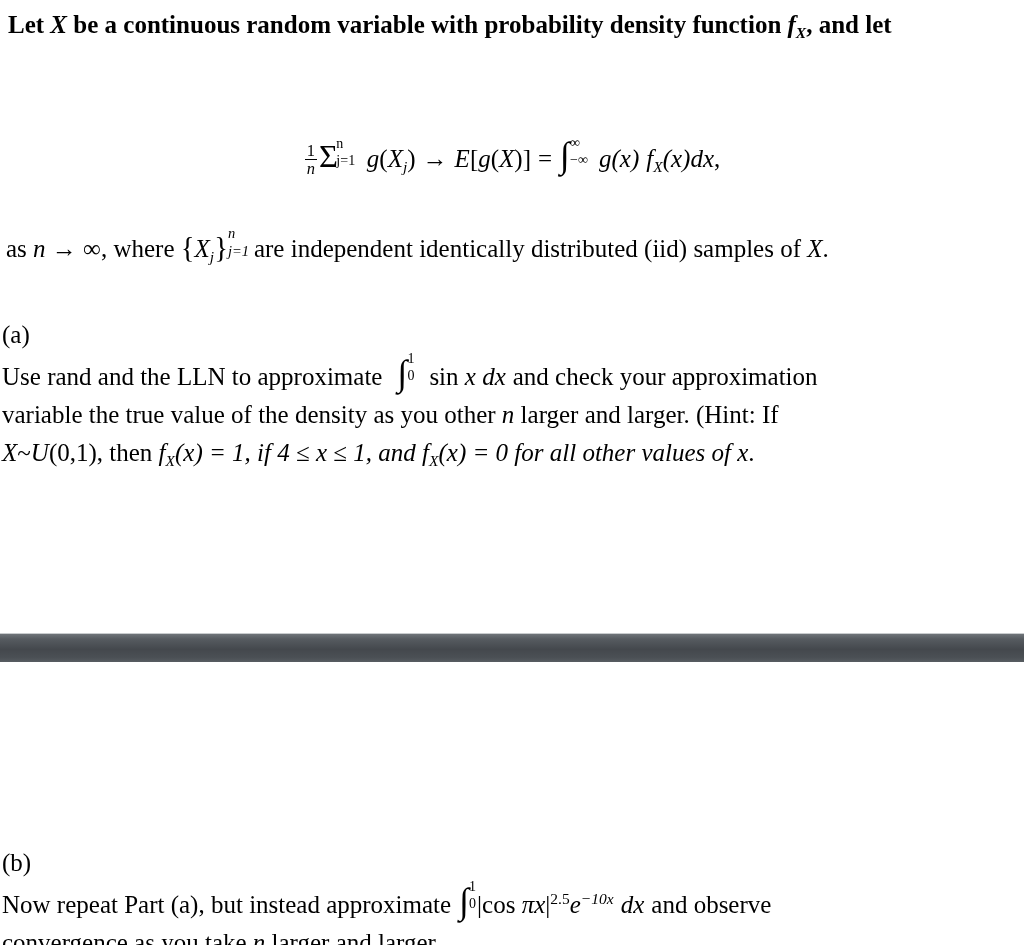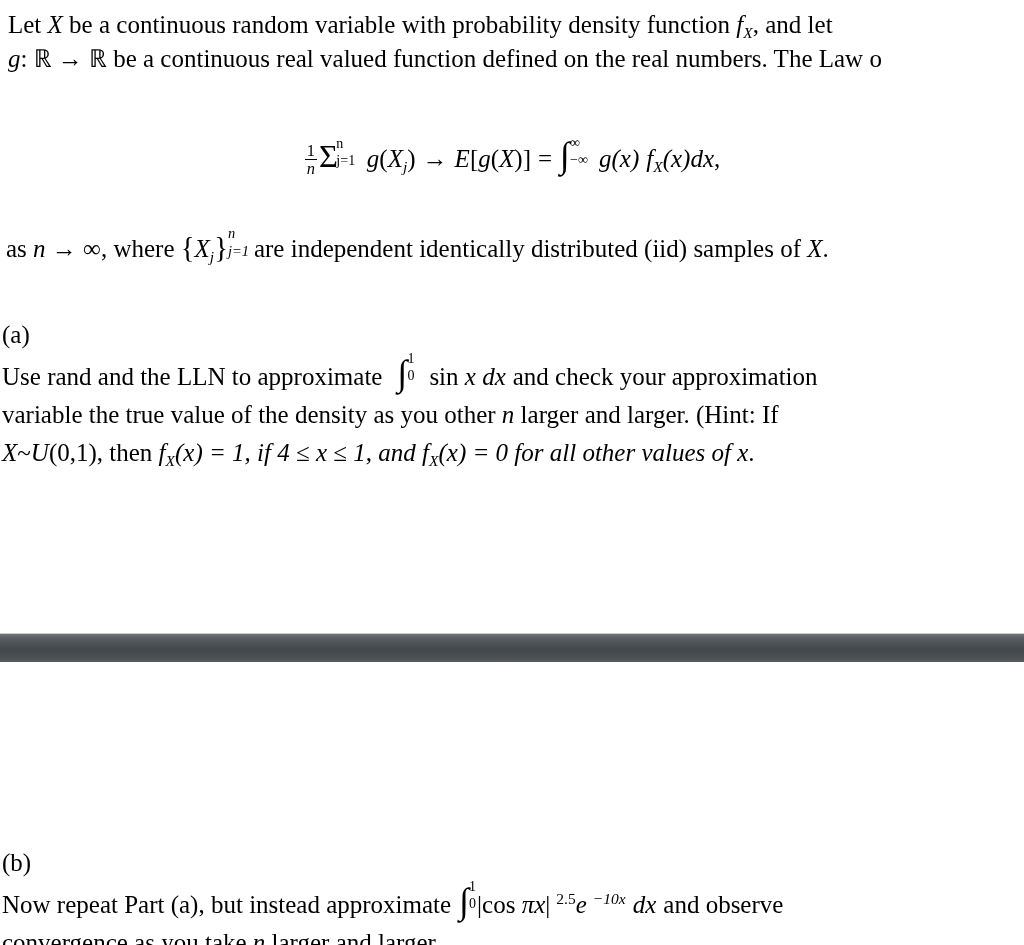--- a/index.html
+++ b/index.html
@@ -25,20 +25,21 @@
   
   .para {
     position: absolute;
     font-size: 25px;
     line-height: 34px;
     white-space: nowrap;
   }
   .intro {
     left: 8px;
     top: 8px;
+    font-weight: bold;
   }
   .intro .ln { display: block; }
 
   .formula-line {
     position: absolute;
     left: 0;
     top: 138px;
     width: 1024px;
     text-align: center;
     font-size: 25px;
@@ -78,21 +79,21 @@
   .mi-up { font-style: normal; }
   .bb { font-family: "Liberation Serif", serif; }
 
   .sub, .sup {
     font-size: 0.62em;
     line-height: 0;
     position: relative;
     font-style: italic;
   }
   .sub { top: 0.35em; }
-  .sup { top: -0.55em; padding-left: 6px; }
+  .sup { top: -0.55em; }
   .sup-up, .sub-up { font-style: normal; }
 
   
   .frac {
     display: inline-block;
     vertical-align: -0.45em;
     text-align: center;
     font-size: 0.66em;
     line-height: 1.05;
     margin: 0 1px;
@@ -161,21 +162,20 @@
     box-sizing: border-box;
   }
 </style>
 </head>
 <body>
 
 <div class="page">
 
   <div class="para intro">
     <span class="ln"><span>Let </span><span class="mi">X</span><span> be a continuous random variable with probability density function </span><span class="mi">f</span><span class="sub">X</span><span>, and let</span></span>
-    <span class="ln"><span class="mi">g</span><span>: </span><span class="bb">ℝ</span><span> → </span><span class="bb">ℝ</span><span> be a continuous real valued function defined on the real numbers.  The Law o</span></span>
   </div>
 
   <div class="formula-line">
     <span class="frac">
       <span class="num">1</span>
       <span class="den">n</span>
     </span><span class="oplim tight"><span class="op">Σ</span><span class="lim-up">n</span><span class="lim-dn">j=1</span></span><span class="sp-wide"></span><span class="sp-wide"></span><span class="mi">g</span><span>(</span><span class="mi">X</span><span class="sub">j</span><span>)</span><span class="sp"></span><span>→</span><span class="sp"></span><span class="mi">E</span><span>[</span><span class="mi">g</span><span>(</span><span class="mi">X</span><span>)</span><span>]</span><span class="sp"></span><span>=</span><span class="sp"></span><span class="oplim"><span class="op-int">∫</span><span class="lim-up sup-up">∞</span><span class="lim-dn sub-up">−∞</span></span><span class="sp-wide"></span><span class="sp-wide"></span><span class="mi">g</span><span class="mi">(x)</span><span class="sp"></span><span class="mi">f</span><span class="sub">X</span><span class="mi">(x)</span><span class="mi">dx</span><span>,</span>
   </div>
 
   <div class="para after-formula">

